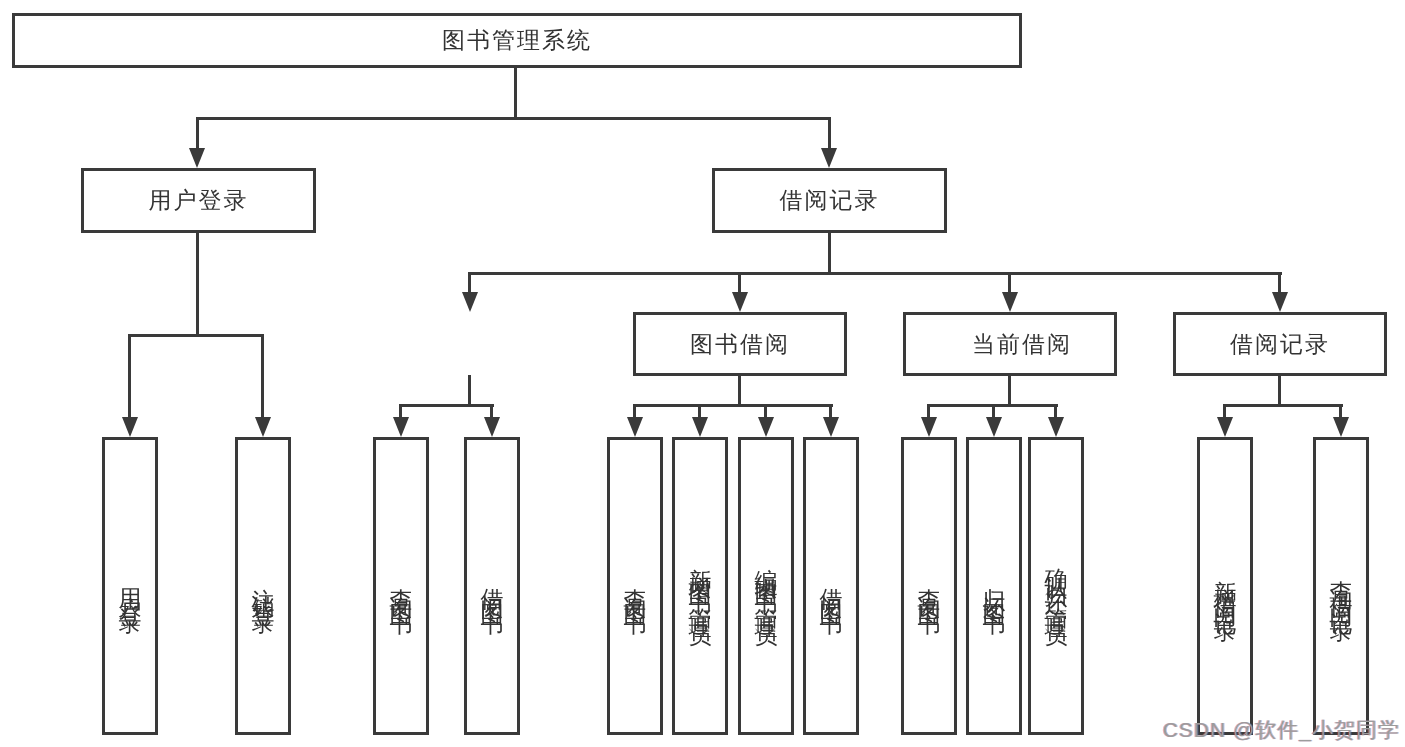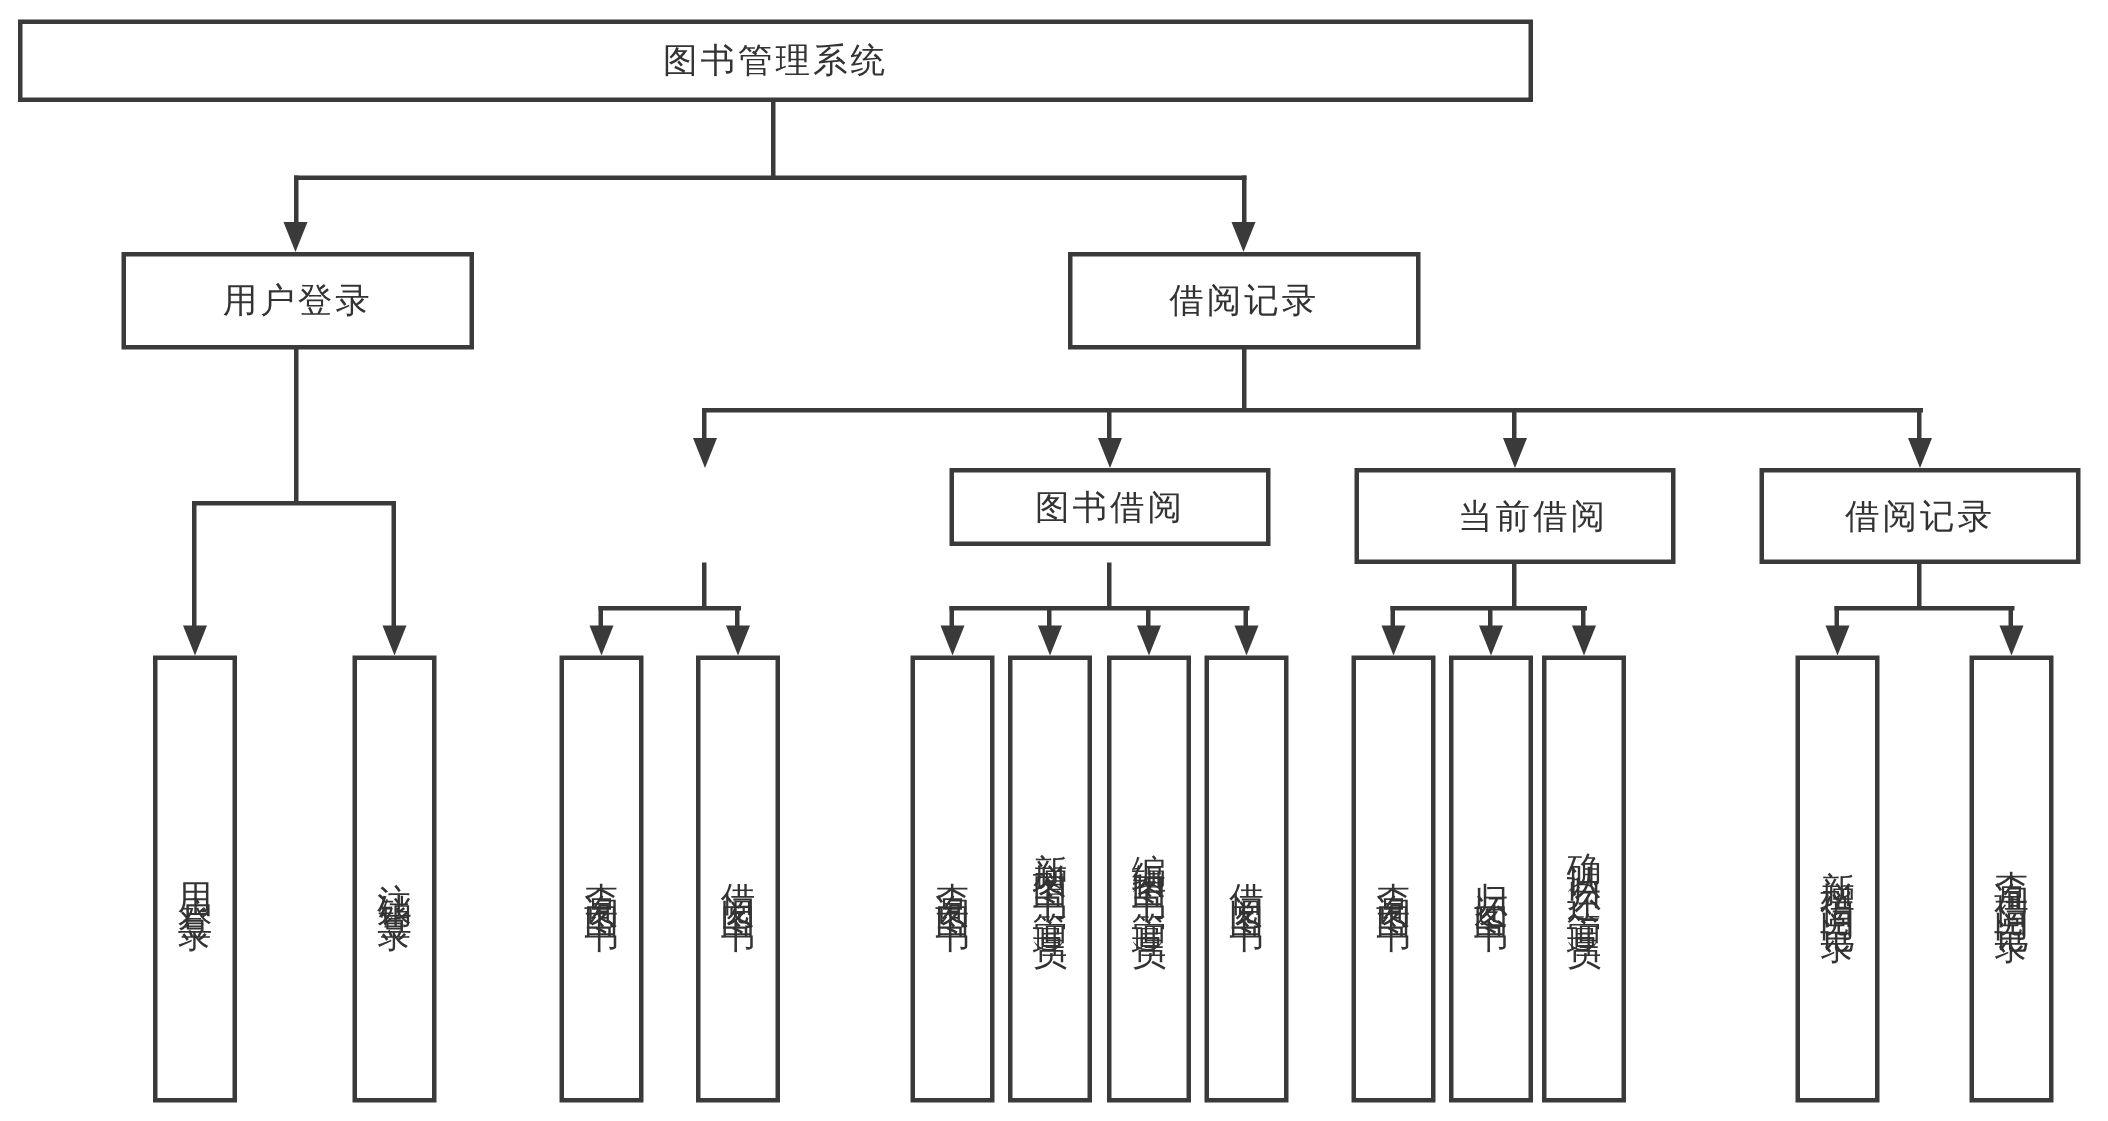--- a/index.html
+++ b/index.html
@@ -43,21 +43,21 @@
 </head>
 <body>
 
 <div class="canvas">
 
   <div class="node" style="left:12px;top:13px;width:1010px;height:55px;">图书管理系统</div>
 
   <div class="node" style="left:81px;top:168px;width:235px;height:65px;">用户登录</div>
   <div class="node" style="left:712px;top:168px;width:235px;height:65px;">借阅记录</div>
 
-  <div class="node" style="left:633px;top:312px;width:214px;height:52px;">图书借阅</div>
+  <div class="node" style="left:633px;top:312px;width:214px;height:64px;">图书借阅</div>
   <div class="node" style="left:903px;top:312px;width:214px;height:64px;padding-left:24px;">当前借阅</div>
   <div class="node" style="left:1173px;top:312px;width:214px;height:64px;">借阅记录</div>
 
   <div class="leaf" style="left:102px;">
     <span>用户登录</span>
     </div>
   <div class="leaf" style="left:235px;">
     <span>注销登录</span>
     </div>
 
@@ -150,13 +150,14 @@
   <div class="arrow" style="left:986px;top:417px;"></div>
   <div class="arrow" style="left:1048px;top:417px;"></div>
 
   <div class="vline" style="left:1278px;top:375px;height:31px;"></div>
   <div class="hline" style="left:1223px;top:404px;width:120px;"></div>
   <div class="vline" style="left:1223px;top:404px;height:16px;"></div>
   <div class="vline" style="left:1339px;top:404px;height:16px;"></div>
   <div class="arrow" style="left:1217px;top:417px;"></div>
   <div class="arrow" style="left:1333px;top:417px;"></div>
 
+  <div class="watermark">CSDN @软件_小贺同学</div>
 </div>
 
 </body></html>

